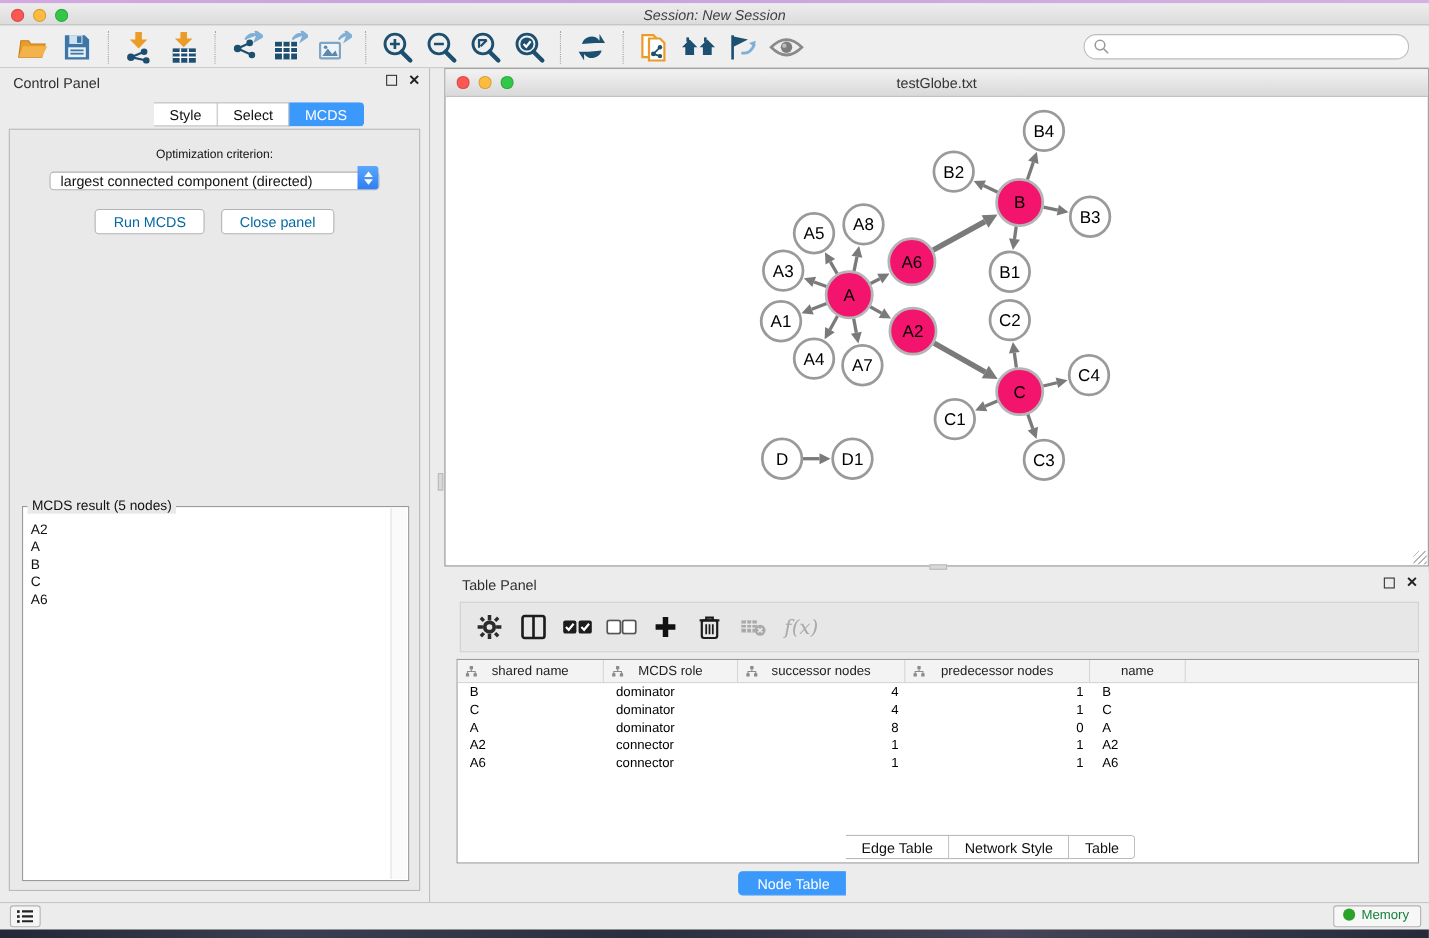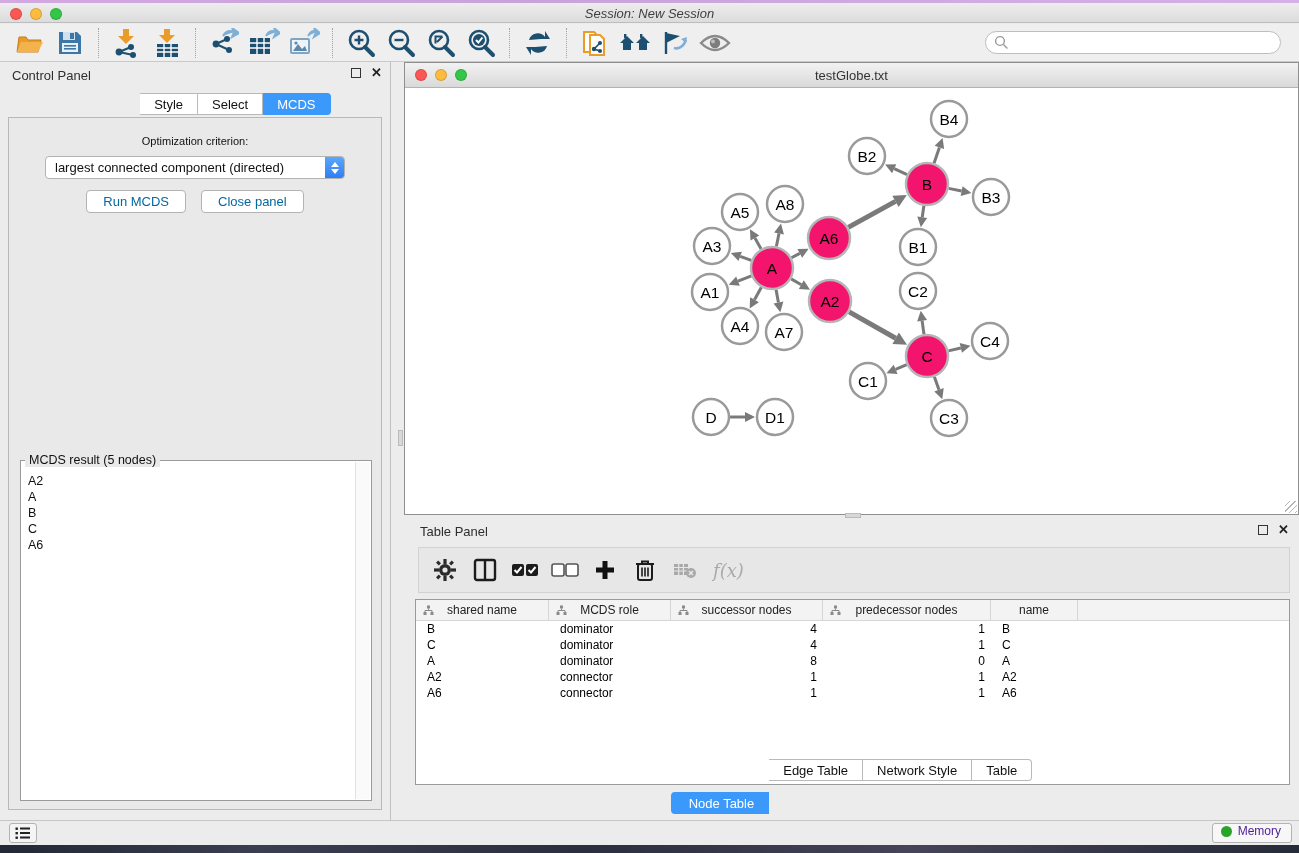--- a/index.html
+++ b/index.html
@@ -31,21 +31,21 @@
   .close-x { font-size:13px; font-weight:bold; color:#222; line-height:10px; }
 
   .cp-tabs { position:absolute; left:0; right:0; top:31px; display:flex; justify-content:center; }
   .tab { height:22px; padding:0 14px; background:#fff; border:1px solid #b9b9b9; border-left:none; font-size:13px; color:#111; display:flex; align-items:center; }
   .tab:first-child { border-left:4px solid #0f172a; border-radius:4px 0 0 4px;margin-top:33px; }
   .tab:last-child { border-radius:0 4px 4px 0; }
   .tab.active { background:#3b99fc; border-color:#3b99fc; color:#fff; }
 
   .cp-content { position:absolute; left:8px; right:8px; top:55px; bottom:10px; background:#e9e9e9; border:1px solid #b9b9b9; }
   .opt-label { position:absolute; left:0; right:0; top:17px; text-align:center; font-size:11px; color:#111; }
-  .dropdown { position:absolute; left:36px; right:36px; top:38px; height:23px; background:#fff; border:1px solid #b3b3b3; border-radius:4px; display:flex; align-items:center;gap:12px; }
+  .dropdown { position:absolute; left:36px; right:36px; top:38px; height:17px; background:#fff; border:1px solid #b3b3b3; border-radius:4px; display:flex; align-items:flex-end;gap:12px; }
   .dropdown-text { flex:1; font-size:13px; color:#111; padding-left:9px; white-space:nowrap; overflow:hidden; }
   .dropdown-stepper { width:19px; height:21px; background:linear-gradient(#5aa7fb,#2f7ef5); border-radius:0 3px 3px 0; display:flex; flex-direction:column; align-items:center; justify-content:center; gap:2px; }
   .chev-up { width:0; height:0; border-left:4px solid transparent; border-right:4px solid transparent; border-bottom:5px solid #fff; }
   .chev-dn { width:0; height:0; border-left:4px solid transparent; border-right:4px solid transparent; border-top:5px solid #fff; }
   .cp-buttons { position:absolute; left:0; right:0; top:72px; display:flex; justify-content:center; gap:15px; }
   .btn { height:23px; padding:0 16px; background:#fff; border:1px solid #b3b3b3; border-radius:4px; font-size:13px; color:#0369a1; display:flex; align-items:center; }
 
   .result-box { position:absolute; left:11px; right:9px; top:342px; bottom:8px; border:1px solid #9a9a9a; background:#fff; }
   .result-legend { position:absolute; left:4px; top:-8px; background:#e9e9e9; padding:0 4px; font-size:12.5px; color:#111; }
   .result-list { position:absolute; left:1px; top:10px; right:17px; bottom:1px; font-size:12.5px; color:#111; padding:2px 6px; line-height:16px; }
@@ -75,21 +75,21 @@
   .th-cell .col-icon { position:absolute; left:7px; top:5px; }
   .tp-row { display:flex; height:16px; align-items:center; font-size:12px; color:#000; }
   .td-cell { overflow:hidden; white-space:nowrap; }
   .td-left { padding-left:11px; text-align:left; }
   .td-right { padding-right:6px; text-align:right; }
   .tp-tabs { position:absolute; left:0; right:0; bottom:6px; display:flex; justify-content:center; }
 
   
   .statusbar { position:absolute; left:0; right:0; top:820px; height:25px; background:#ececec; border-top:1px solid #c6c6c6; }
   .list-btn { position:absolute; left:9px; top:2px; width:28px; height:20px; background:#f5f5f5; border:1px solid #b3b3b3; border-radius:3px; display:flex; align-items:center; justify-content:center; }
-  .memory-btn { position:absolute; right:7px; top:2px; height:20px; padding:0 10px 4px 8px; background:#f7f7f7; border:1px solid #b3b3b3; border-radius:3px; display:flex; align-items:center; gap:6px; font-size:12px; color:#4c1d95; }
+  .memory-btn { position:absolute; right:7px; top:2px; height:20px; padding:0 10px 4px 8px; background:#f7f7f7; border:1px solid #b3b3b3; border-radius:3px; display:flex; align-items:center; gap:6px; font-size:12px; color:#15803d; }
   .mem-dot { width:11px; height:11px; border-radius:50%; background:#2ba32b; }
   .wallpaper { position:absolute; left:0; right:0; bottom:0; height:8px;
      background:linear-gradient(90deg,#232836,#3a3e50 20%,#2a2e3e 45%,#454458 70%,#262b39); }
 </style>
 </head>
 <body>
 
 <div class="screen">
 
   <div class="top-strip"></div>

